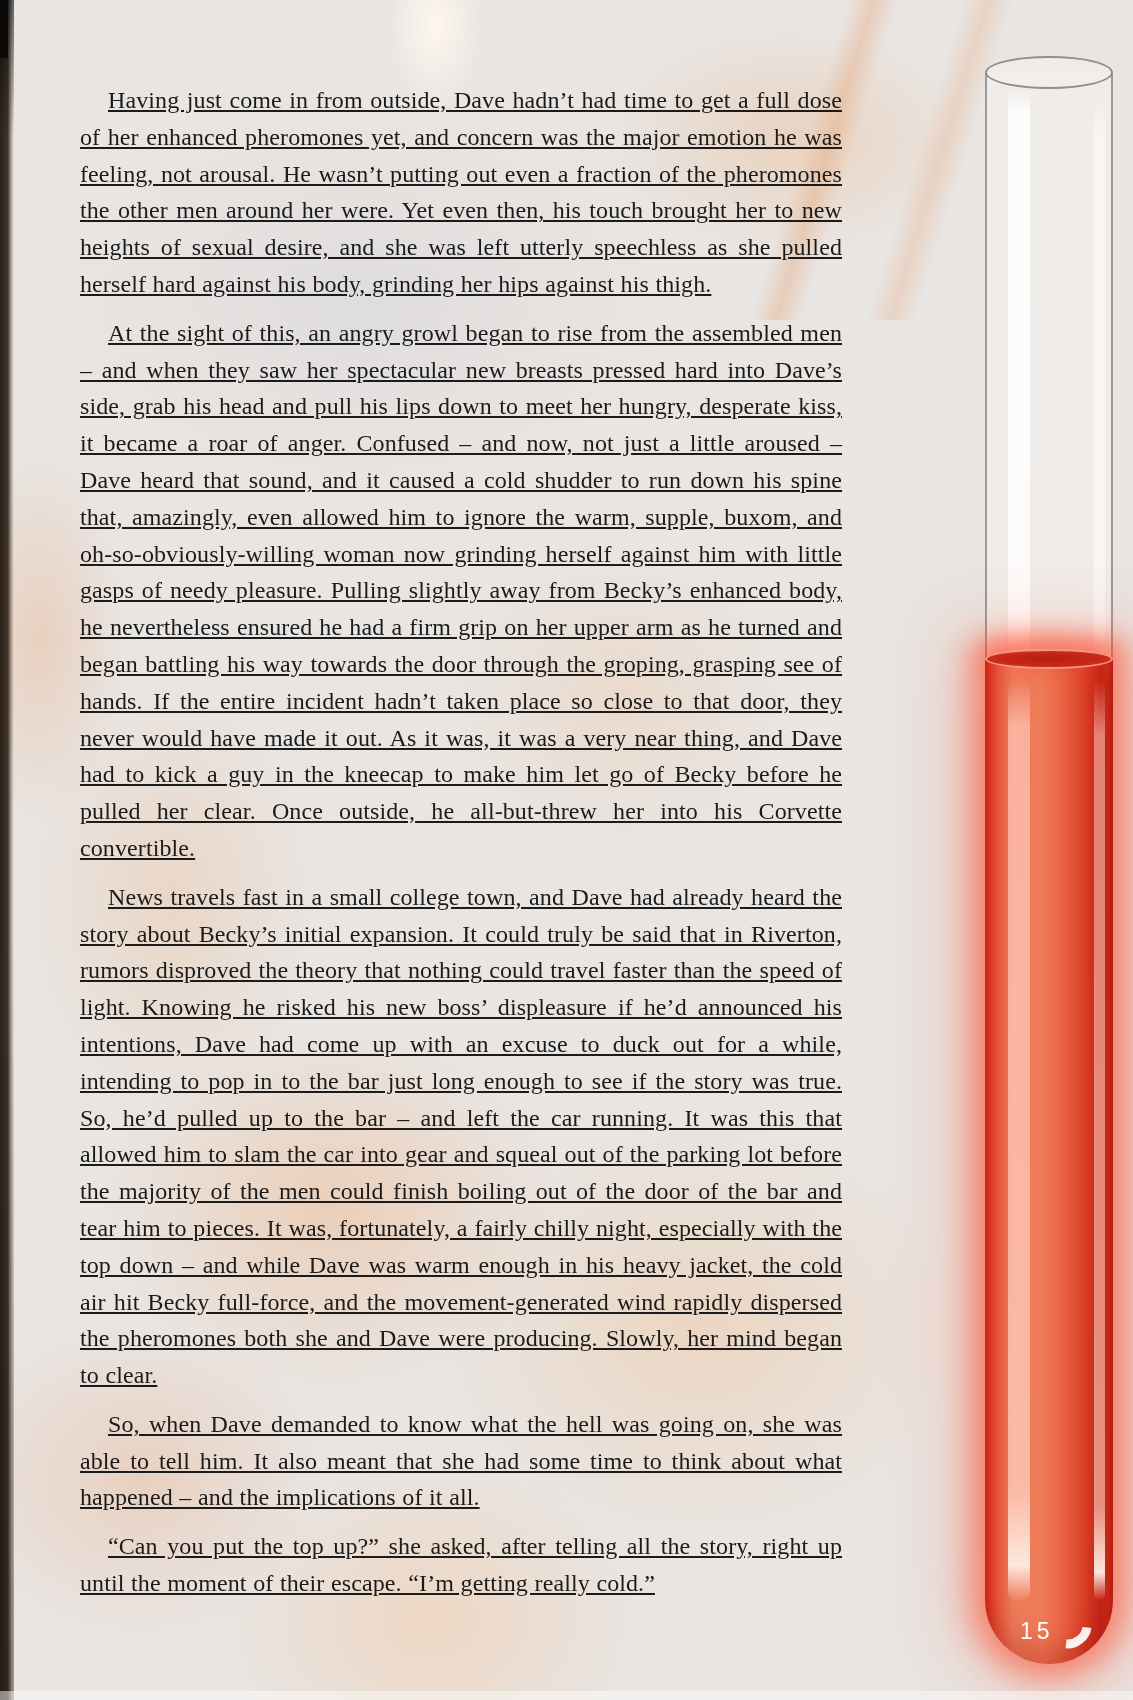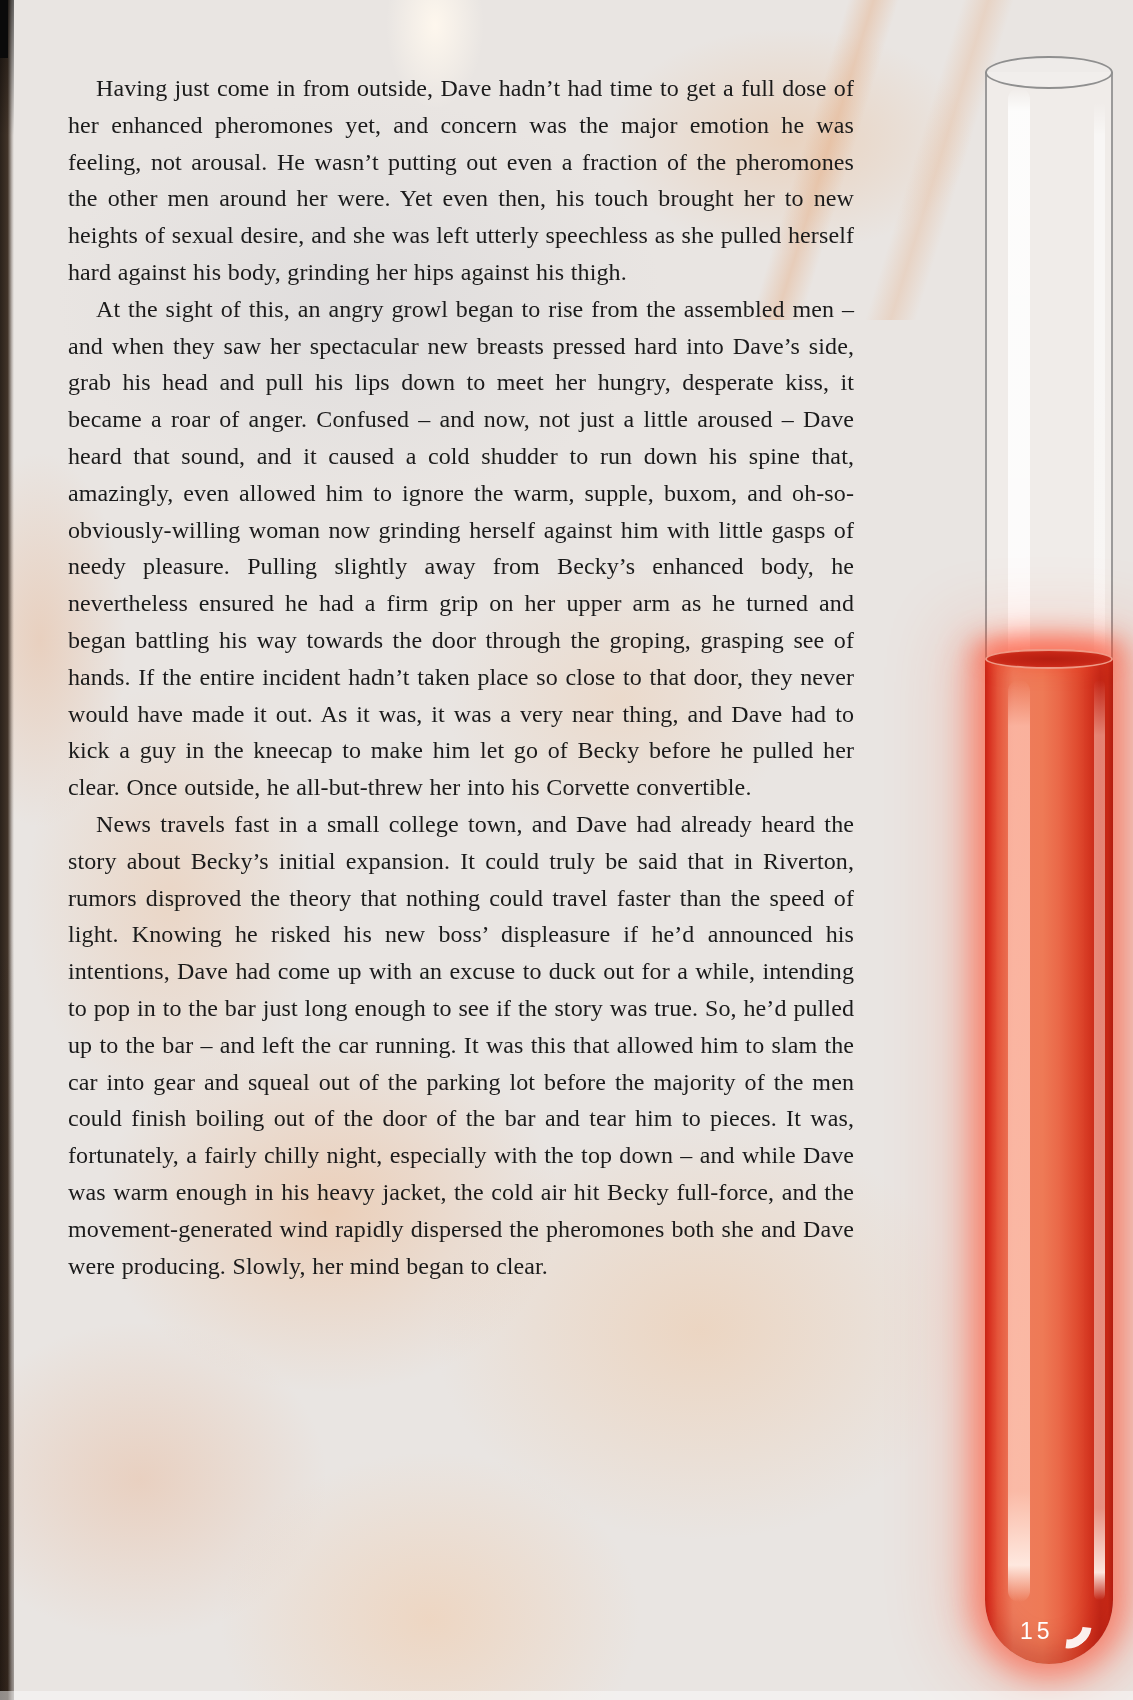--- a/index.html
+++ b/index.html
@@ -35,21 +35,21 @@
   }
   .edge-corner{position:absolute;left:0;top:0;width:8px;height:58px;background:#0a0a0a;z-index:7;}
   .bottom-band{position:absolute;left:0;top:1691px;width:1133px;height:9px;background:rgba(252,252,252,0.5);z-index:6;}
 
   
   .text-col{
     position:absolute;left:68px;top:70px;width:786px;z-index:2;
     color:#1b1b1b;font-size:24px;line-height:36.8px;text-align:justify;
     word-spacing:0.5px;letter-spacing:0.1px;
   }
-  .text-col p{margin:0;text-indent:28px;}
+  .text-col p{margin:12px;text-indent:28px;text-decoration:underline;}
 
   
   .tube{position:absolute;left:0;top:0;z-index:3;}
   .glass{
     position:absolute;left:985px;top:72px;width:128px;height:596px;
     border-left:2px solid rgba(150,150,150,0.95);
     border-right:2px solid rgba(150,150,150,0.95);
     background:rgba(249,247,246,0.40);box-sizing:border-box;
   }
   .rim{
@@ -104,20 +104,22 @@
 
 <div class="stage">
 
   <div class="bg-blobs"></div>
   <div class="bg-streaks"></div>
 
   <div class="text-col">
     <p>Having just come in from outside, Dave hadn’t had time to get a full dose of her enhanced pheromones yet, and concern was the major emotion he was feeling, not arousal. He wasn’t putting out even a fraction of the pheromones the other men around her were. Yet even then, his touch brought her to new heights of sexual desire, and she was left utterly speechless as she pulled herself hard against his body, grinding her hips against his thigh.</p>
     <p>At the sight of this, an angry growl began to rise from the assembled men – and when they saw her spectacular new breasts pressed hard into Dave’s side, grab his head and pull his lips down to meet her hungry, desperate kiss, it became a roar of anger. Confused – and now, not just a little aroused – Dave heard that sound, and it caused a cold shudder to run down his spine that, amazingly, even allowed him to ignore the warm, supple, buxom, and oh-so-obviously-willing woman now grinding herself against him with little gasps of needy pleasure. Pulling slightly away from Becky’s enhanced body, he nevertheless ensured he had a firm grip on her upper arm as he turned and began battling his way towards the door through the groping, grasping see of hands. If the entire incident hadn’t taken place so close to that door, they never would have made it out. As it was, it was a very near thing, and Dave had to kick a guy in the kneecap to make him let go of Becky before he pulled her clear. Once outside, he all-but-threw her into his Corvette convertible.</p>
     <p>News travels fast in a small college town, and Dave had already heard the story about Becky’s initial expansion. It could truly be said that in Riverton, rumors disproved the theory that nothing could travel faster than the speed of light. Knowing he risked his new boss’ displeasure if he’d announced his intentions, Dave had come up with an excuse to duck out for a while, intending to pop in to the bar just long enough to see if the story was true. So, he’d pulled up to the bar – and left the car running. It was this that allowed him to slam the car into gear and squeal out of the parking lot before the majority of the men could finish boiling out of the door of the bar and tear him to pieces. It was, fortunately, a fairly chilly night, especially with the top down – and while Dave was warm enough in his heavy jacket, the cold air hit Becky full-force, and the movement-generated wind rapidly dispersed the pheromones both she and Dave were producing. Slowly, her mind began to clear.</p>
+    <p>So, when Dave demanded to know what the hell was going on, she was able to tell him. It also meant that she had some time to think about what happened – and the implications of it all.</p>
+    <p>“Can you put the top up?” she asked, after telling all the story, right up until the moment of their escape. “I’m getting really cold.”</p>
   </div>
 
   <div class="tube">
     <div class="glass"></div>
     <div class="glass-hl-left"></div>
     <div class="glass-hl-right"></div>
     <div class="rim"></div>
     <div class="liquid"></div>
     <div class="liq-hl-left"></div>
     <div class="liq-hl-right"></div>

